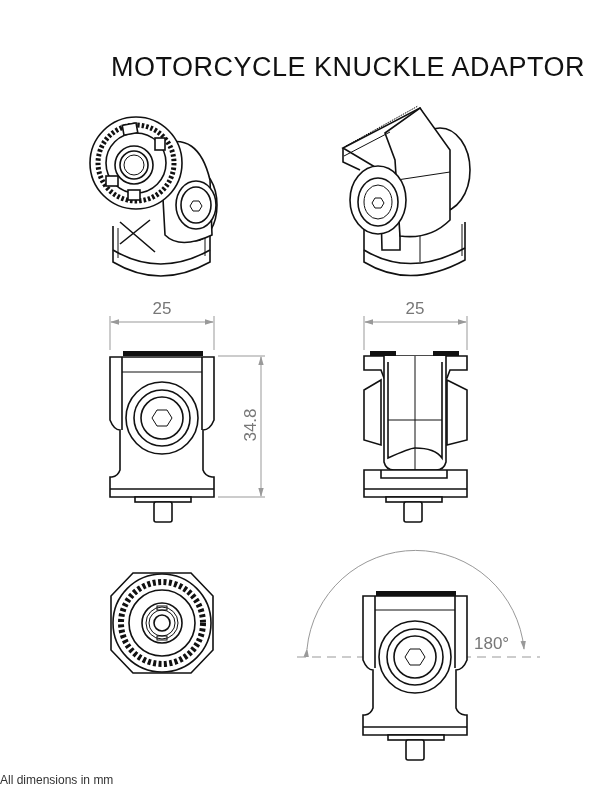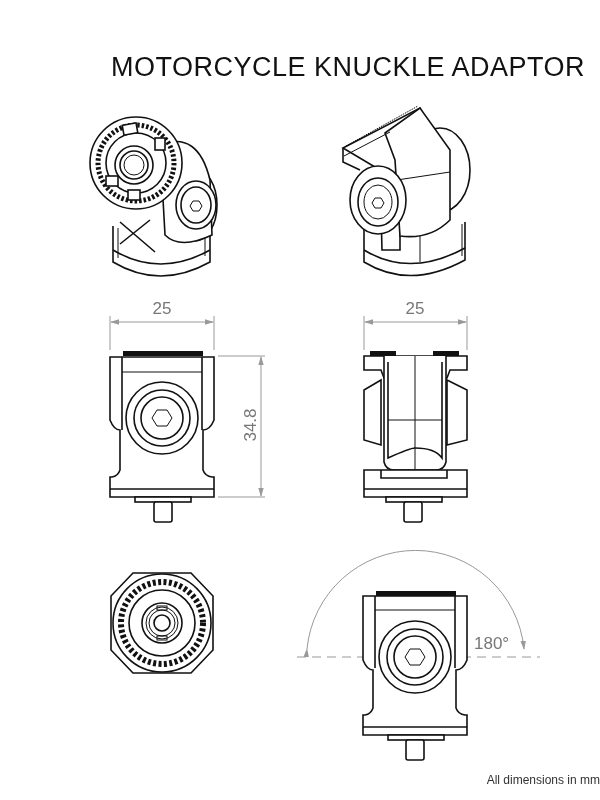--- a/index.html
+++ b/index.html
@@ -1,18 +1,18 @@
 <!DOCTYPE html>
 <html><head>
 <meta charset="utf-8">
 <style>
   html, body { margin:0; padding:0; background:#ffffff; }
   body { width:600px; height:800px; position:relative; overflow:hidden; font-family:"Liberation Sans", sans-serif; }
   .title { position:absolute; left:0; top:52px; width:600px; text-align:center; font-size:27px; letter-spacing:0.5px; color:#111; font-family:"Liberation Sans", sans-serif; font-weight:normal;padding-left:48px; }
-  .footer { position:absolute; left:0; top:773px; width:600px; text-align:right; font-size:12px; color:#333; font-family:"Liberation Sans", sans-serif; }
+  .footer { position:absolute; left:0; top:773px; width:600px; text-align:left; font-size:12px; color:#333; font-family:"Liberation Sans", sans-serif; }
   svg.drawing { position:absolute; left:0; top:0; width:600px; height:800px; }
   .ln { stroke:#111; fill:none; stroke-width:1.6; }
   .lnt { stroke:#111; fill:none; stroke-width:1; }
   .wf { stroke:#111; fill:#fff; stroke-width:1.6; }
   .dim { stroke:#999; stroke-width:1; fill:none; }
   .dash { stroke:#999; stroke-width:1.2; stroke-dasharray:9 6; fill:none; }
 </style>
 </head>
 <body>
 

